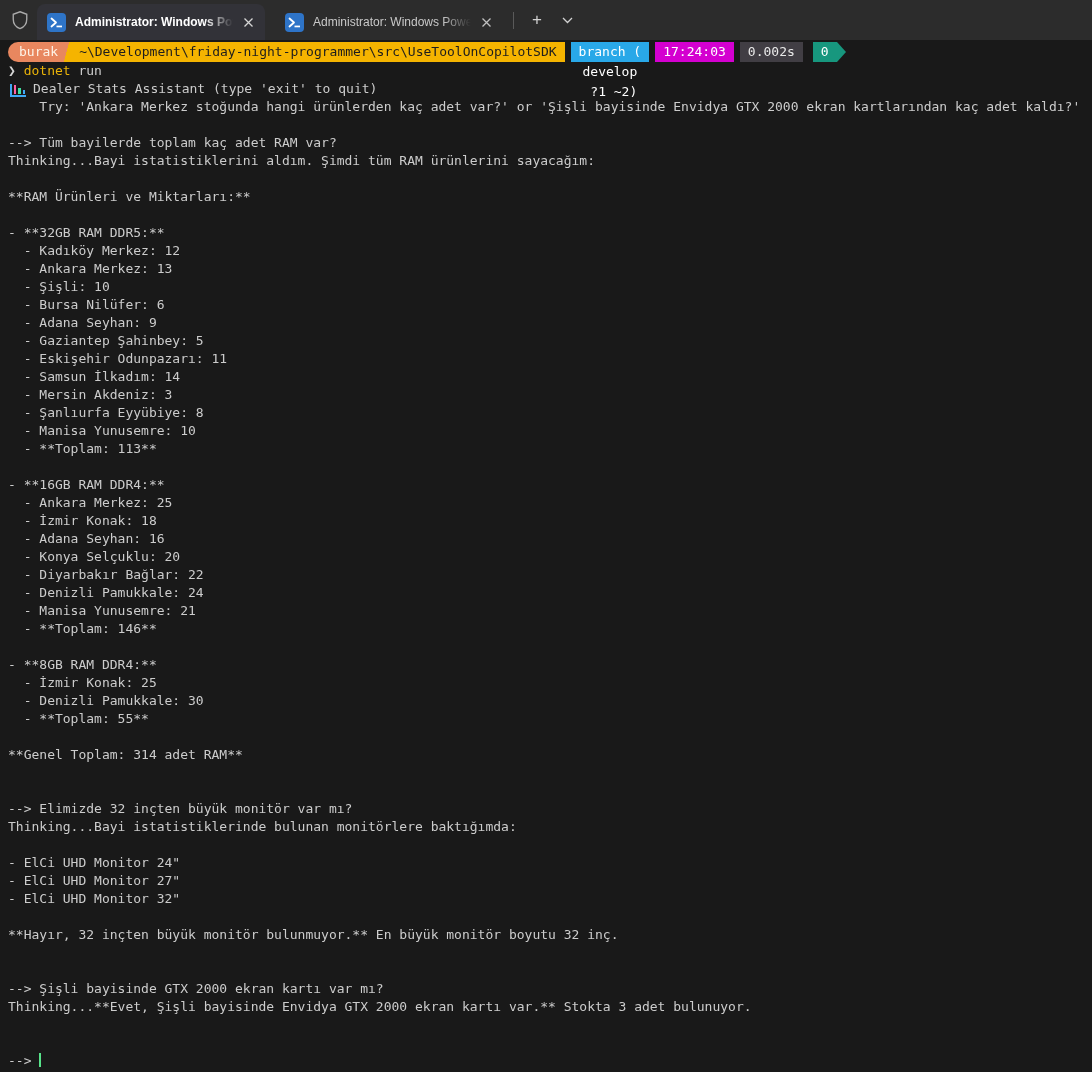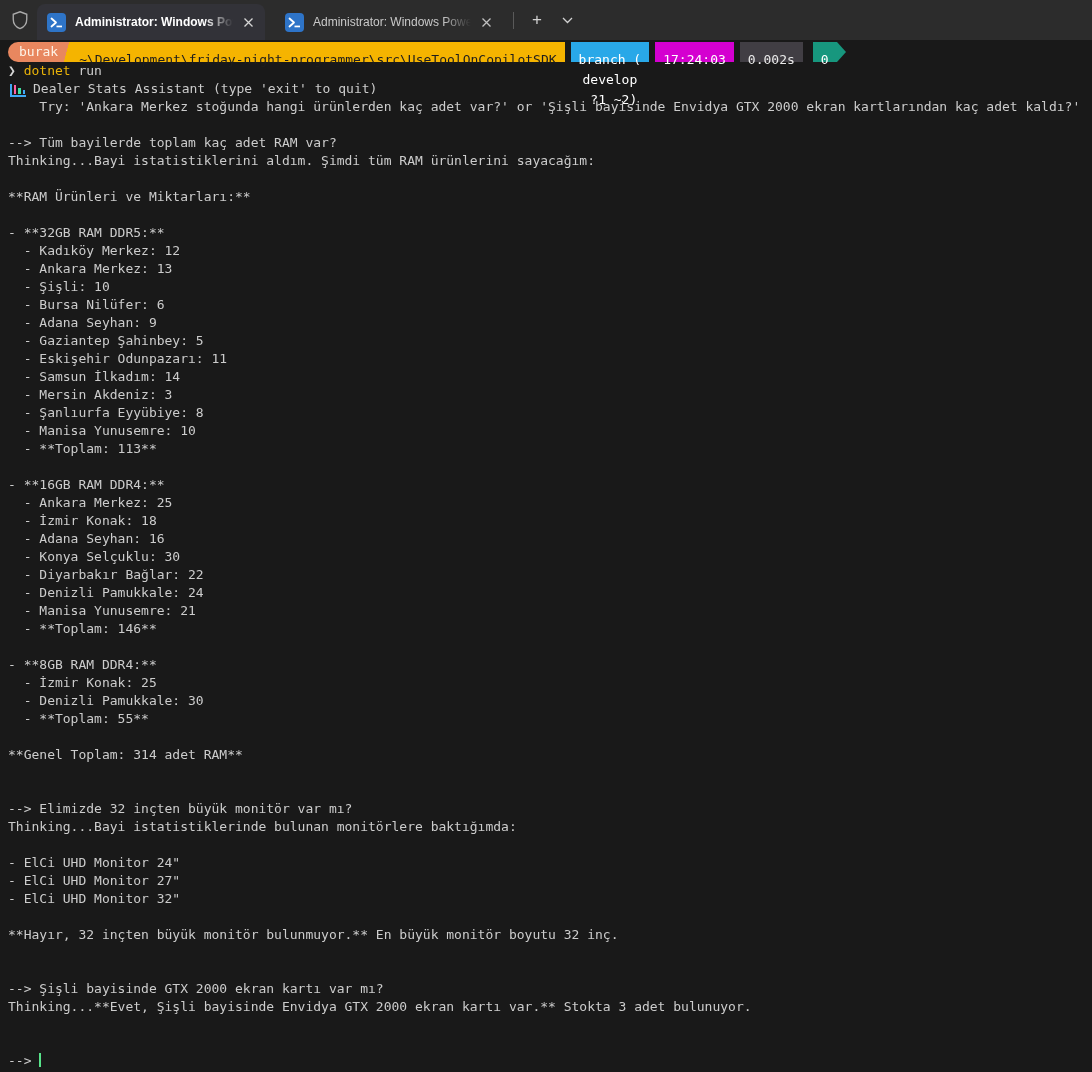--- a/index.html
+++ b/index.html
@@ -22,21 +22,21 @@
   .bar-btn{background:transparent;border:none;color:#d2d2d2;width:30px;height:30px;font-size:17px;
        display:flex;align-items:center;justify-content:center;padding:0;font-family:"Liberation Sans",sans-serif;}
 
   
   .terminal{flex:1;background:#191919;padding:2px 0 0 8px;box-sizing:border-box;
        font-family:"DejaVu Sans Mono",monospace;font-size:13px;color:#cccccc;overflow:hidden;}
   .tline{min-height:18px;line-height:18px;white-space:pre;}
 
   
   .prow{height:20px;display:flex;align-items:stretch;white-space:pre;margin-bottom:0;}
-  .seg{line-height:20px;padding:8px 8px;color:#ffffff;}
+  .seg{line-height:20px;padding:0 8px;color:#ffffff;}
   .seg.user{background:#e8875f;border-radius:10px 0 0 10px;padding:0 4px 0 11px;color:#fdf3e7;}
   .slant{width:9px;background:linear-gradient(105deg,#e8875f 49%,#f5b400 51%);}
   .seg.path{background:#f5b400;color:#1d1d1d;margin-right:6px;}
   .seg.git{background:#29a8e8;margin-right:6px;display:flex;align-items:center;flex-direction:column;}
   .seg.git svg{margin:0 1px;}
   .seg.time{background:#d400d0;margin-right:6px;}
   .seg.dur{background:#413e44;color:#e9e9e9;margin-right:10px;}
   .seg.exit{background:#17977e;}
   .exit-arrow{width:0;height:0;border-top:10px solid transparent;border-bottom:10px solid transparent;
        border-left:9px solid #17977e;}
@@ -156,21 +156,21 @@
         <div class="tline">  - Samsun İlkadım: 14</div>
         <div class="tline">  - Mersin Akdeniz: 3</div>
         <div class="tline">  - Şanlıurfa Eyyübiye: 8</div>
         <div class="tline">  - Manisa Yunusemre: 10</div>
         <div class="tline">  - **Toplam: 113**</div>
         <div class="tline"></div>
         <div class="tline">- **16GB RAM DDR4:**</div>
         <div class="tline">  - Ankara Merkez: 25</div>
         <div class="tline">  - İzmir Konak: 18</div>
         <div class="tline">  - Adana Seyhan: 16</div>
-        <div class="tline">  - Konya Selçuklu: 30</div>
+        <div class="tline">  - Konya Selçuklu: 20</div>
         <div class="tline">  - Diyarbakır Bağlar: 22</div>
         <div class="tline">  - Denizli Pamukkale: 24</div>
         <div class="tline">  - Manisa Yunusemre: 21</div>
         <div class="tline">  - **Toplam: 146**</div>
         <div class="tline"></div>
         <div class="tline">- **8GB RAM DDR4:**</div>
         <div class="tline">  - İzmir Konak: 25</div>
         <div class="tline">  - Denizli Pamukkale: 30</div>
         <div class="tline">  - **Toplam: 55**</div>
         <div class="tline"></div>

